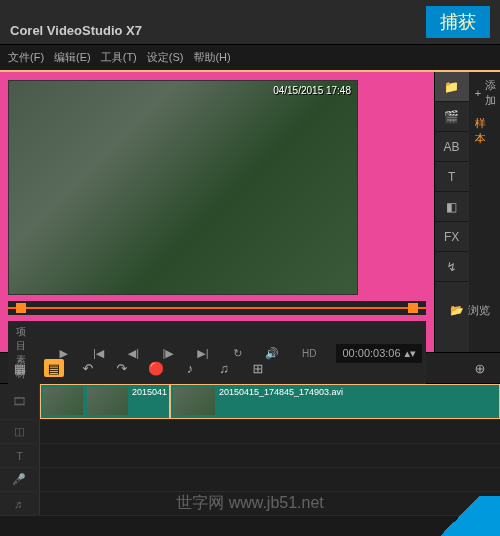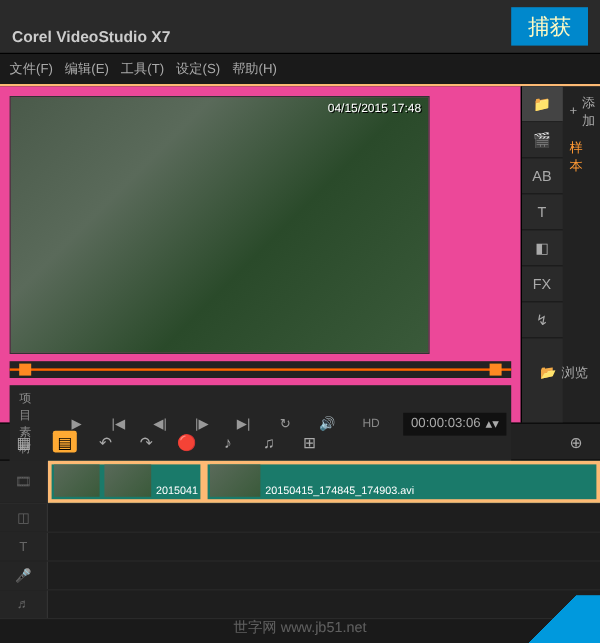--- a/index.html
+++ b/index.html
@@ -32,25 +32,25 @@
 .timeline{background:#1a1a1a}
 .tl-toolbar{display:flex;align-items:center;gap:14px;padding:6px 10px;background:#222;border-top:1px solid #000;border-bottom:1px solid #000}
 .tl-btn{width:20px;height:18px;display:flex;align-items:center;justify-content:center;cursor:pointer;font-size:13px}
 .tl-btn.active{background:#ffaa33;color:#000;border-radius:2px}
 .ruler{display:flex;background:#1a1a1a;padding:2px 0 2px 40px;font-size:9px;color:#666;border-bottom:1px solid #333}
 .ruler span{flex:1}
 .tracks{background:#1e1e1e}
 .track{display:flex;height:36px;border-bottom:1px solid #2a2a2a}
 .track-head{width:40px;background:#252525;display:flex;align-items:center;justify-content:center;font-size:11px;color:#666;border-right:1px solid #333}
 .track-body{flex:1;position:relative;display:flex}
-.clip{background:#1a7a6a;height:100%;display:flex;align-items:flex-end;padding:2px;gap:4px;border:3px solid #fdba74;overflow:hidden}
+.clip{background:#1a7a6a;height:100%;display:flex;align-items:flex-start;padding:2px;gap:4px;border:1px solid #fdba74;overflow:hidden}
 .clip-thumb{width:42px;height:28px;background:linear-gradient(135deg,#5a6a5a,#3a5a3a)}
 .clip-label{font-size:9px;color:#fff;white-space:nowrap}
 .track.small{height:24px}
-.watermark{position:absolute;bottom:4px;left:50%;transform:translateX(-50%);color:rgba(255,255,255,0.3);font-size:12px;pointer-events:none}
+.watermark{position:absolute;bottom:22px;left:50%;transform:translateX(-50%);color:rgba(255,255,255,0.3);font-size:16px;pointer-events:none}
 .corner{position:absolute;bottom:0;right:0;width:80px;height:40px;background:linear-gradient(135deg,transparent 50%,#0099dd 50%)}
 </style>
 </head>
 <body>
 
 <div class="titlebar">
   <span class="title">Corel VideoStudio X7</span>
   <div class="capture-btn">捕获</div>
 </div>
 

